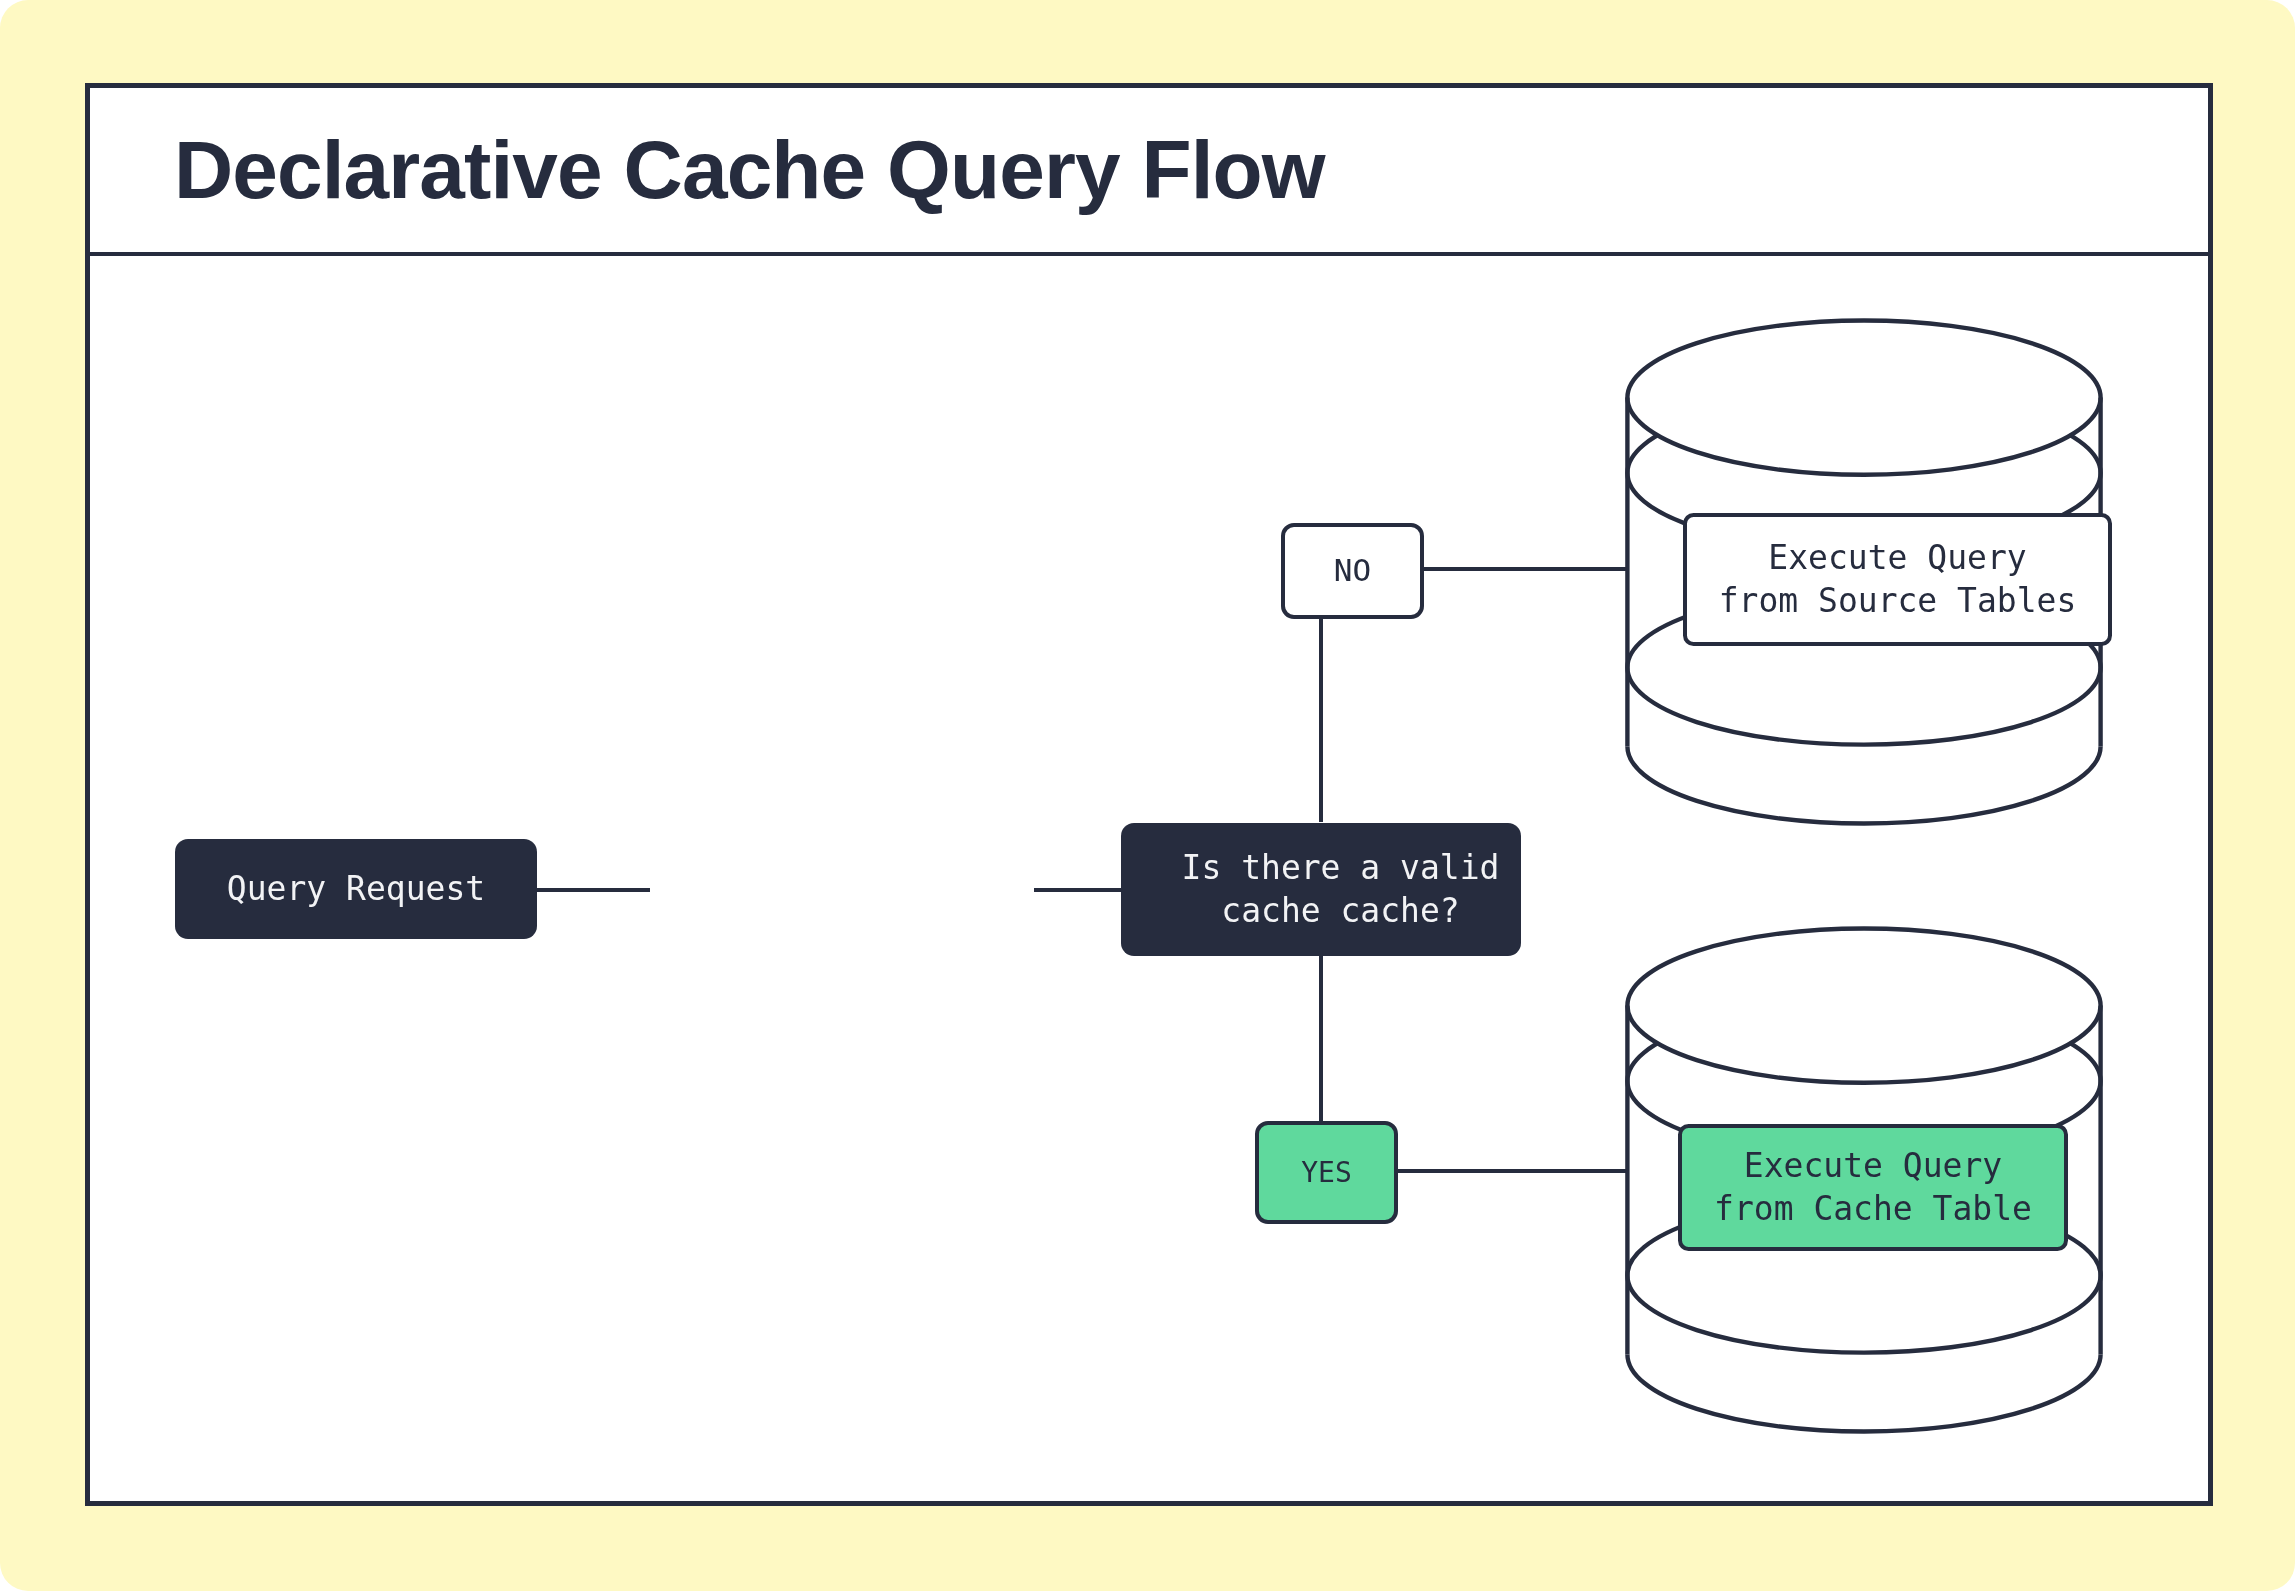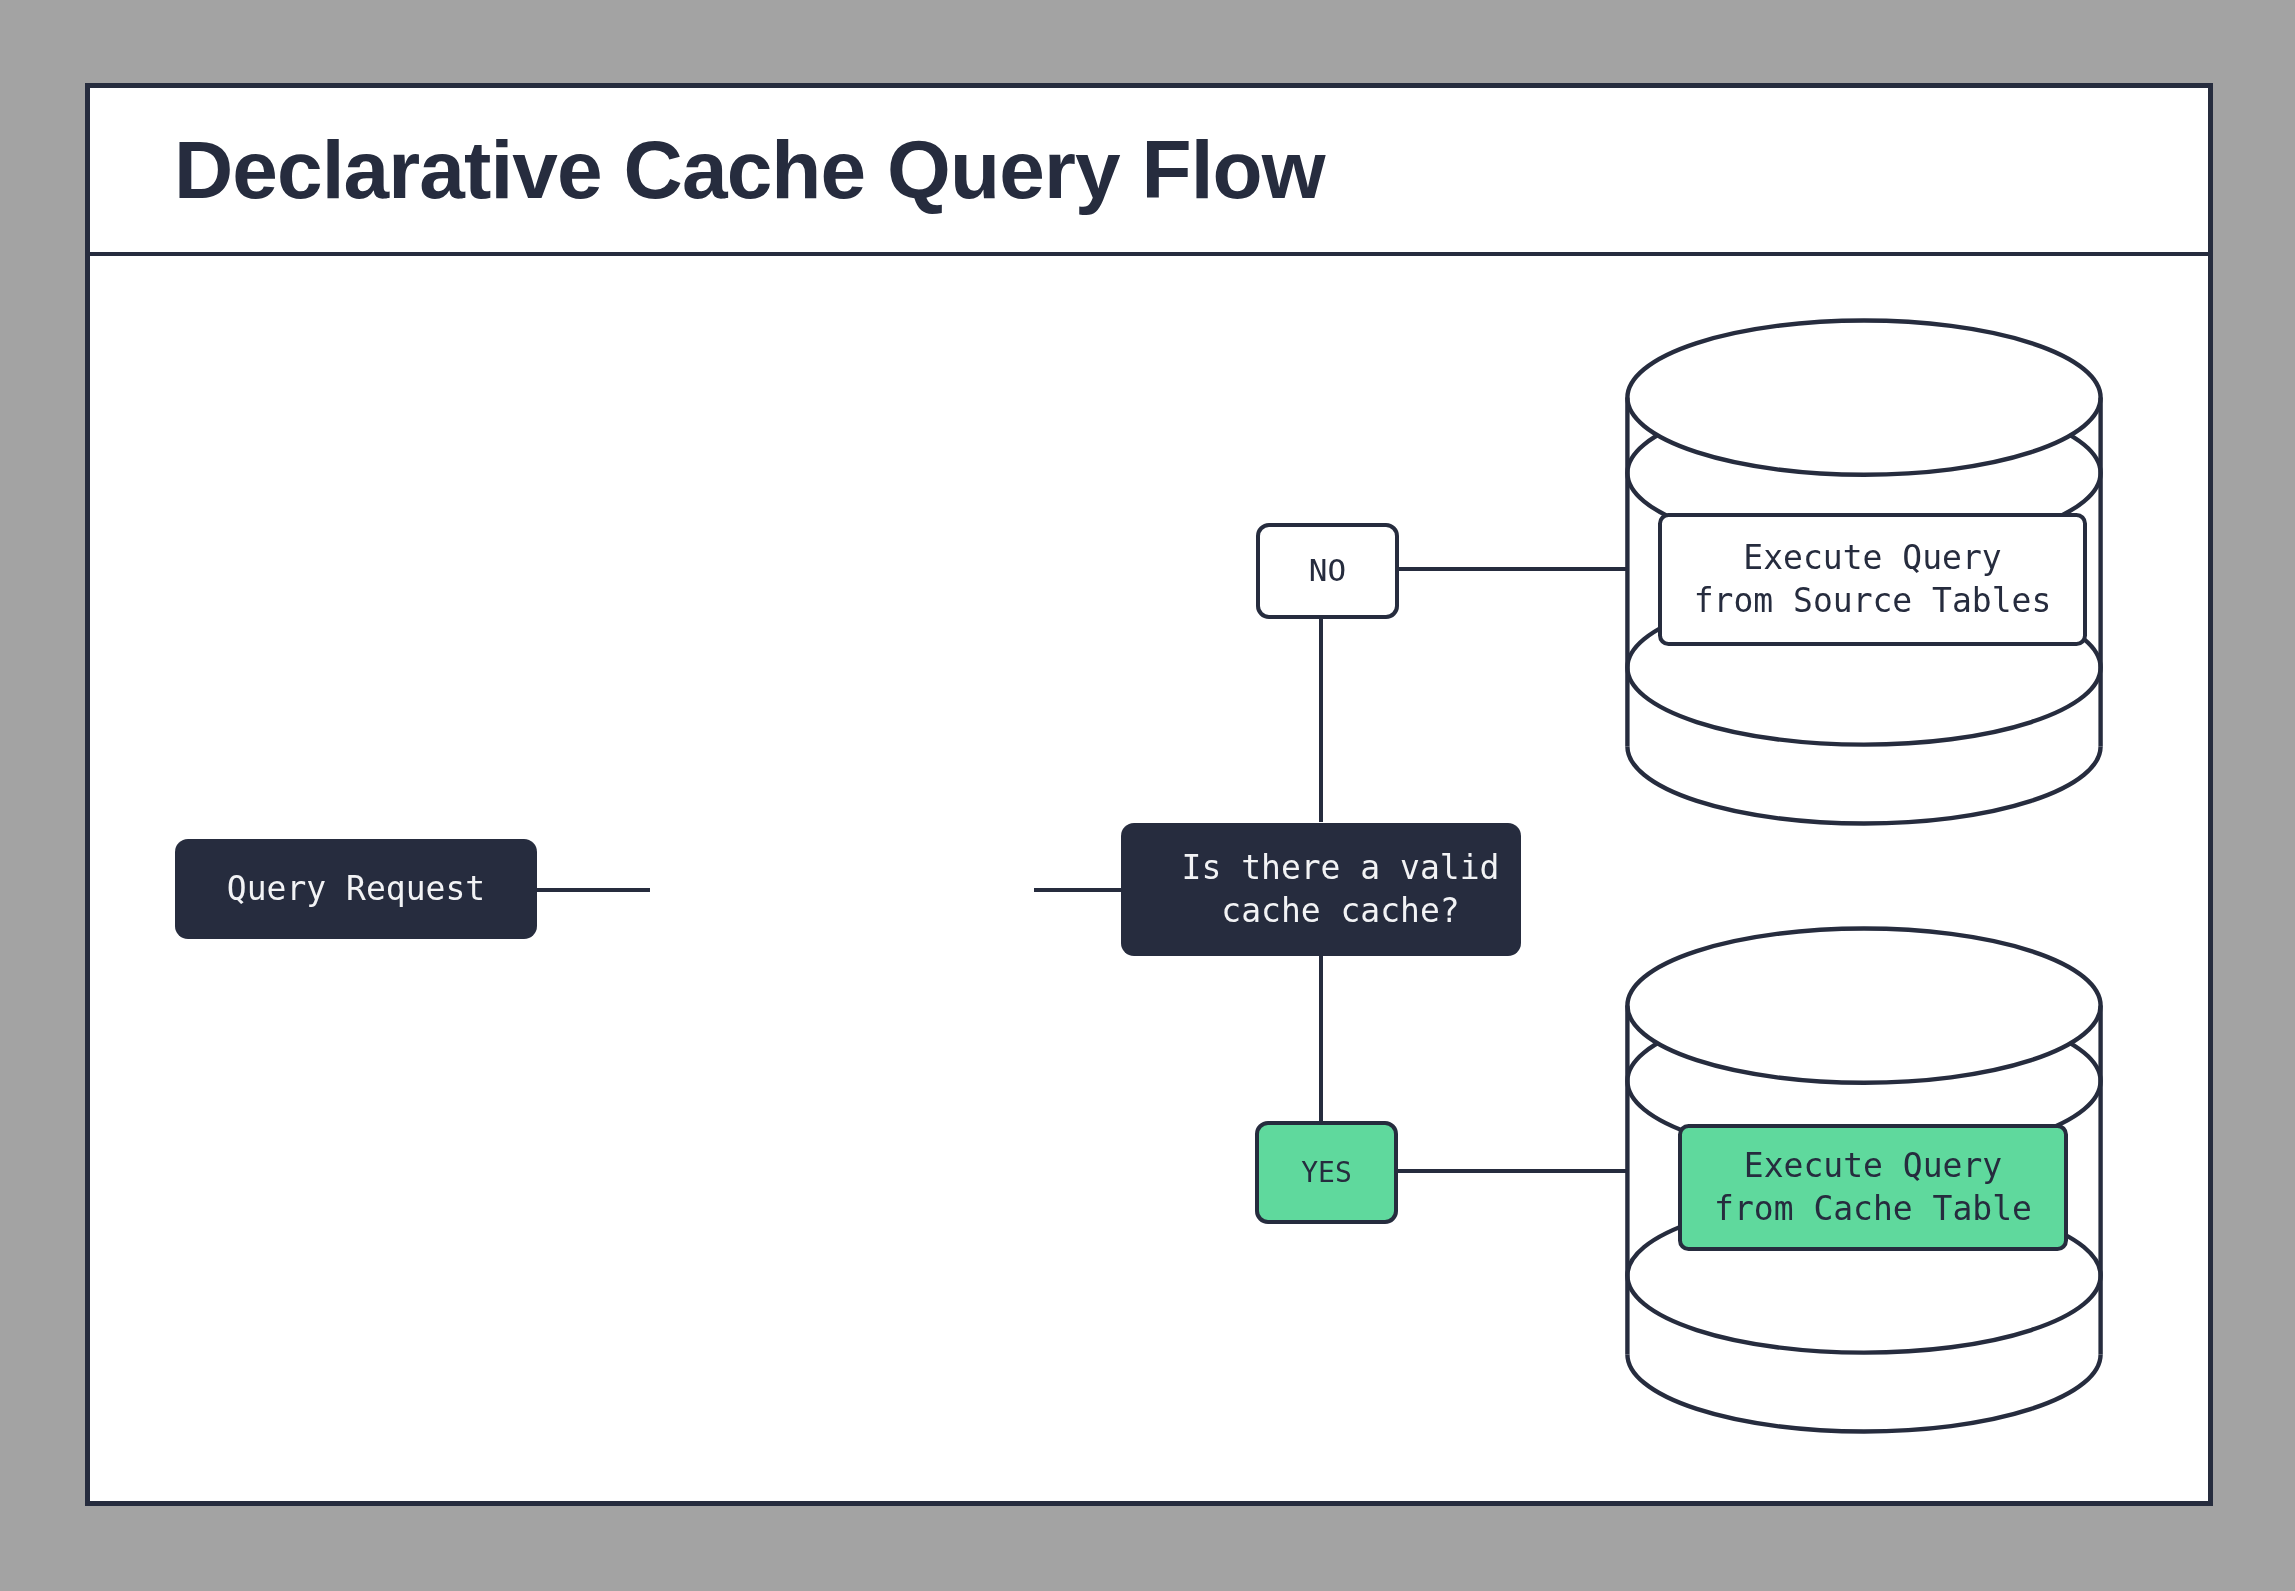--- a/index.html
+++ b/index.html
@@ -4,23 +4,24 @@
 <style>
   html, body {
     margin: 0;
     padding: 0;
     background: #ffffff;
   }
   .canvas {
     position: relative;
     width: 2295px;
     height: 1591px;
-    background: #a3a3a3;
+    background: #fef9c3;
     font-family: "DejaVu Sans Mono", monospace;
     color: #262C3E;
+    border-radius: 28px;
   }
   .frame {
     position: absolute;
     left: 85px;
     top: 83px;
     width: 2118px;
     height: 1413px;
     border: 5.3px solid #262C3E;
     background: #ffffff;
   }
@@ -67,20 +68,21 @@
     background: #5FD99D;
     color: #262C3E;
     border: 4.4px solid #262C3E;
     border-radius: 13px;
   }
   .node.white {
     background: #ffffff;
     color: #262C3E;
     border: 4.4px solid #262C3E;
     border-radius: 13px;
+    margin-left: 25px;
   }
   .connector {
     position: absolute;
     background: #262C3E;
   }
   .cylinder {
     position: absolute;
     width: 482px;
     height: 510px;
   }

